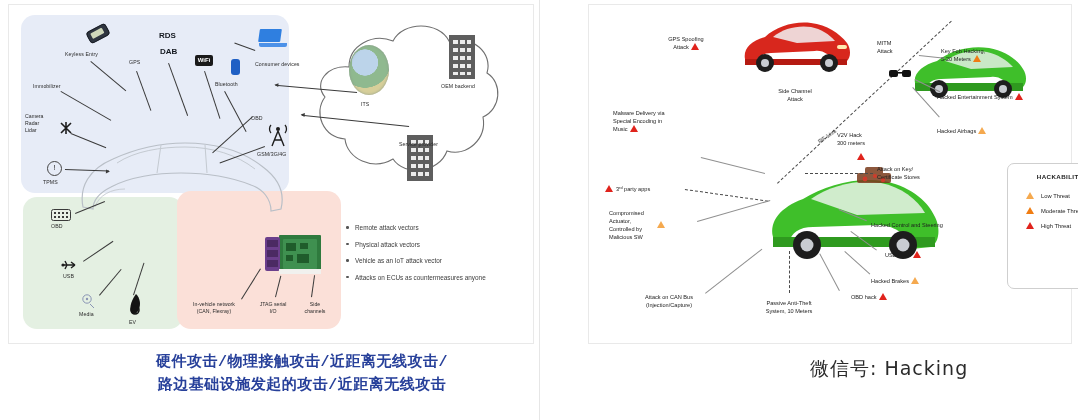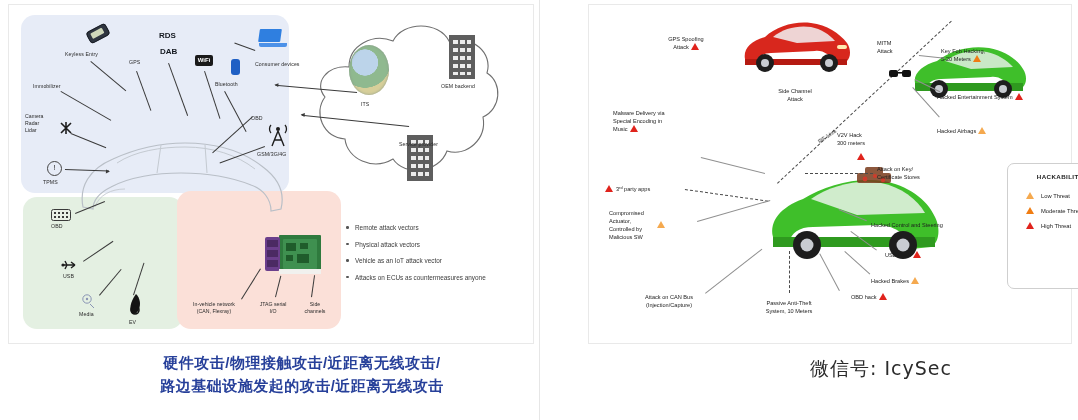--- a/index.html
+++ b/index.html
@@ -91,21 +91,21 @@
       color:#1a1a1a;filter:blur(.25px);font-weight:700;}
   .legend .row{display:flex;align-items:center;gap:7px;padding:4px 0 4px 16px;}
   .legend .row span.t{font-size:5.8px;color:#222;filter:blur(.22px);}
 
   .rfbadge{position:absolute;font-size:5.4px;color:#222;filter:blur(.25px);
       transform:rotate(-34deg);letter-spacing:.3px;}
 
   
   .caption{position:absolute;color:#27409a;font-weight:700;text-align:center;
       font-family:"Liberation Sans", sans-serif;}
-  .cap-left{left:0;width:604px;top:352px;font-size:15px;line-height:1.5;letter-spacing:.5px;}
+  .cap-left{left:0;width:604px;top:352px;font-size:15px;line-height:1.5;letter-spacing:.5px;font-family:Liberation Mono, monospace;}
 
   .watermark{position:absolute;left:810px;top:356px;font-size:19px;color:#2b2b2b;
       letter-spacing:1px;font-family:"DejaVu Sans", sans-serif;}
   .wm-dot{position:absolute;left:838px;top:358px;width:22px;height:22px;
       border:2px solid #ffffff;border-radius:50%;}
 </style>
 </head>
 <body>
 
 <div class="page">
@@ -473,15 +473,15 @@
           <span class="tri high"></span>
           <span class="t">High Threat</span>
         </div>
       </div>
 
     </div>
 
   </div>
 
   <div class="wm-dot"></div>
-  <div class="watermark">微信号: IcySec</div>
+  <div class="watermark">微信号: Hacking</div>
 
 </div>
 
 </body></html>

